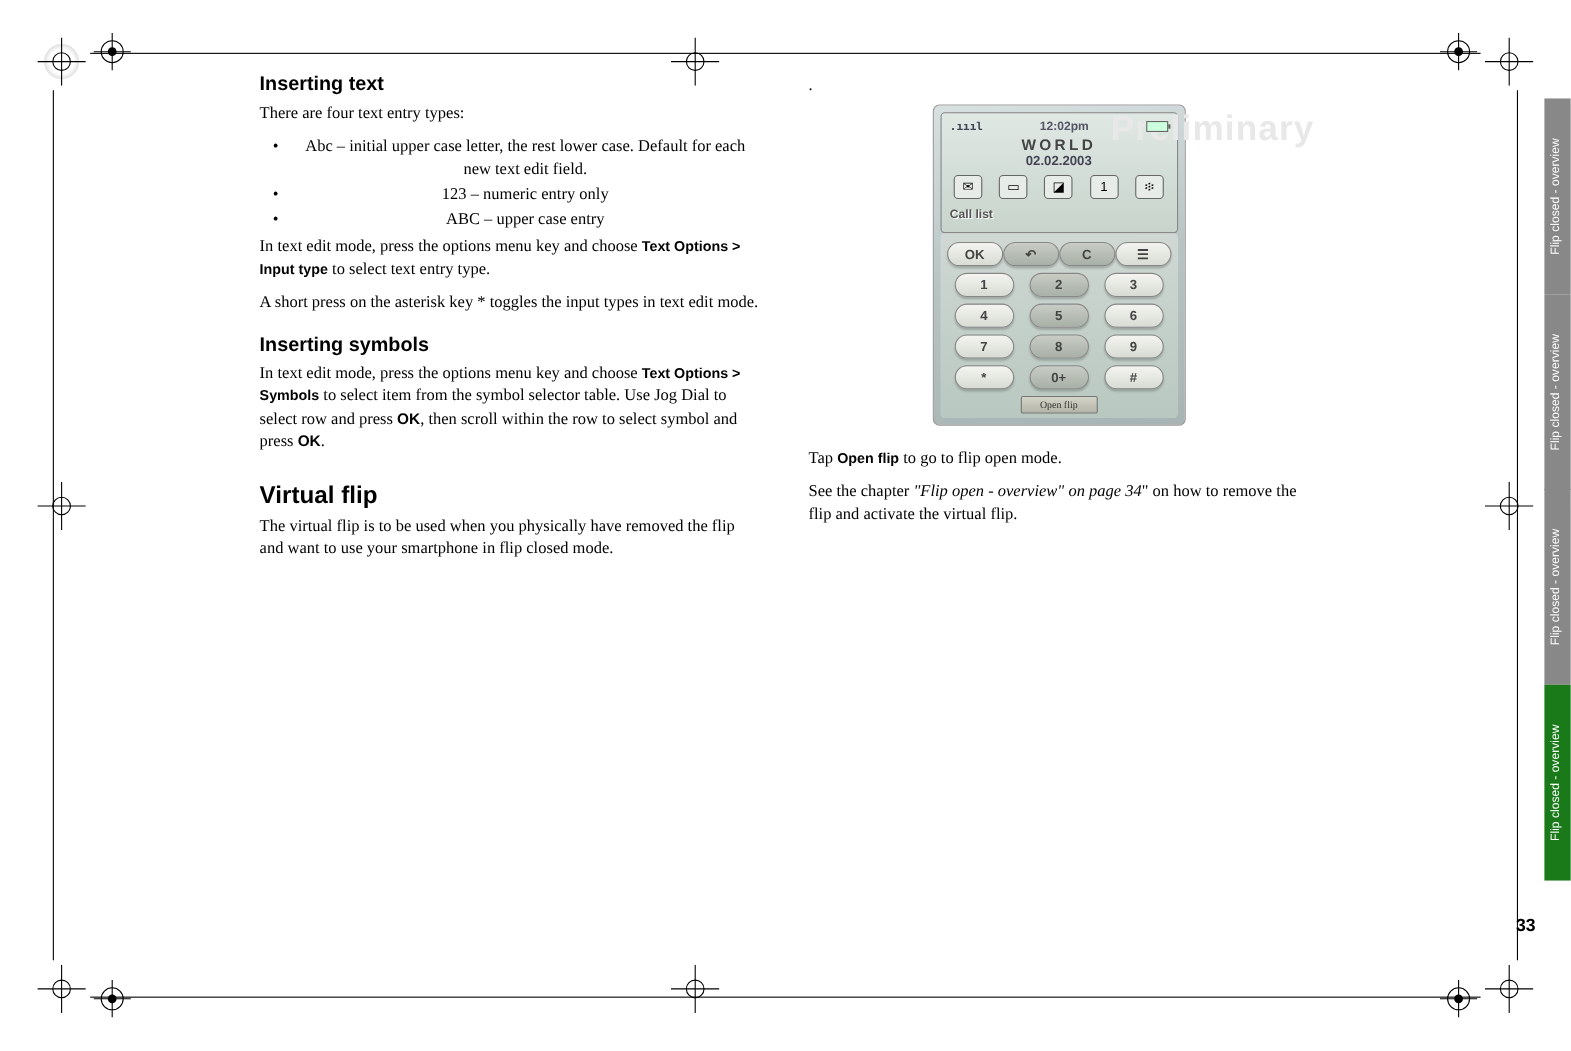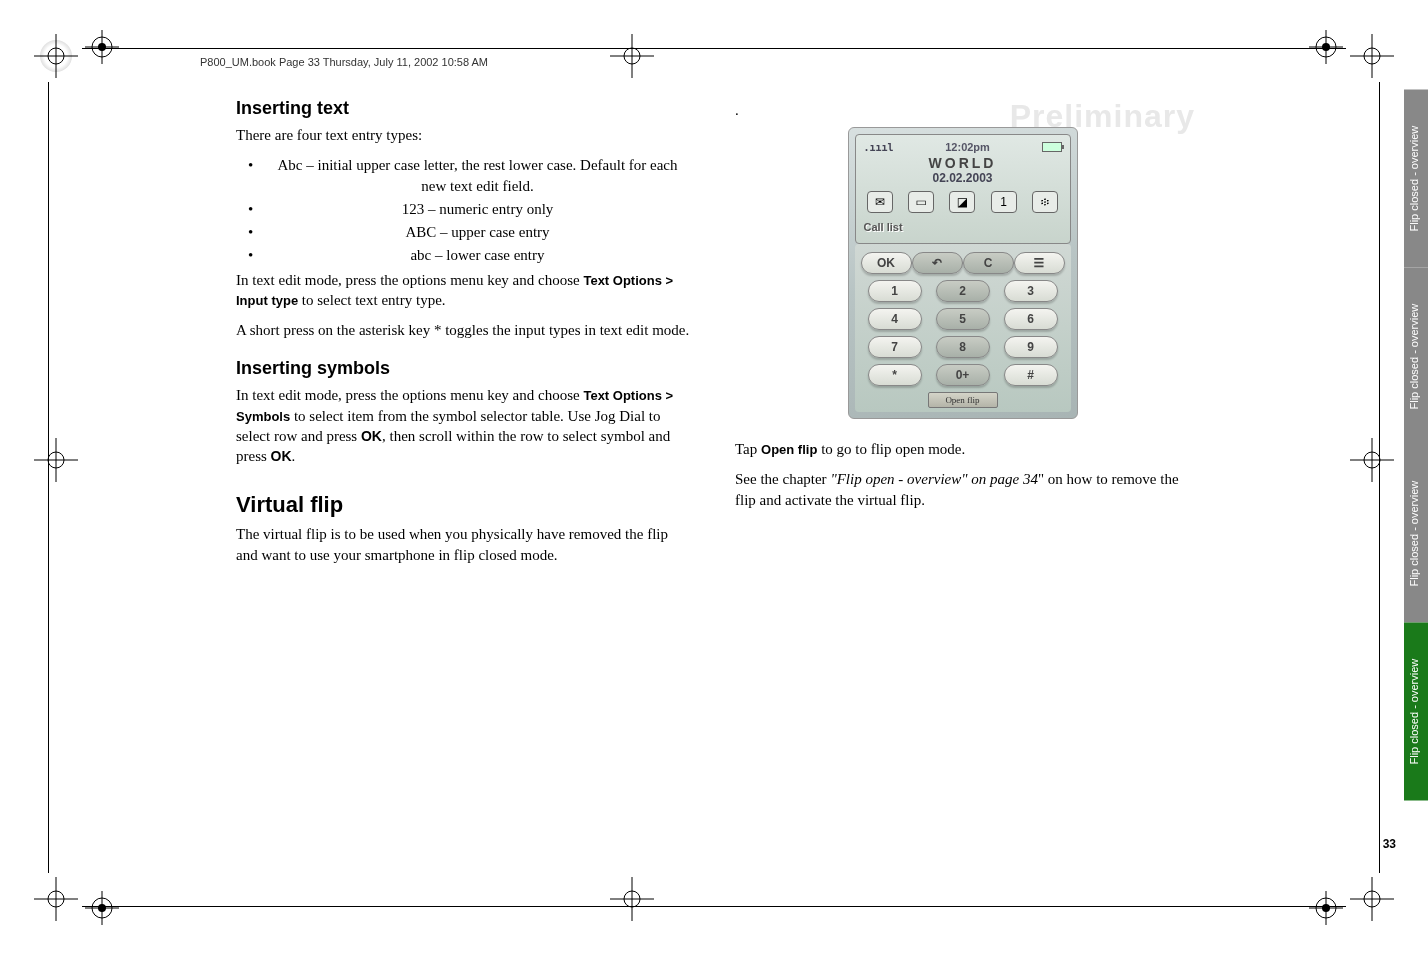--- a/index.html
+++ b/index.html
@@ -197,21 +197,21 @@
   flex: 1;
 }
 .tab-gray { background: #888; }
 .tab-green { background: #1a7a1a; }
 .page-num {
   position: absolute;
   right: 32px;
   bottom: 104px;
   font-family: Arial, sans-serif;
   font-weight: bold;
-  font-size: 12px;
+  font-size: 16px;
 }
 .crop-mark {
   position: absolute;
   width: 44px;
   height: 44px;
 }
 .crop-mark svg { width: 100%; height: 100%; }
 .cm-tl { left: 34px; top: 34px; }
 .cm-tr { right: 34px; top: 34px; }
 .cm-bl { left: 34px; bottom: 34px; }
@@ -334,32 +334,30 @@
     </svg></div>
 
 <div class="side-tabs">
   <div class="side-tab tab-gray">Flip closed - overview</div>
   <div class="side-tab tab-gray">Flip closed - overview</div>
   <div class="side-tab tab-gray">Flip closed - overview</div>
   <div class="side-tab tab-green">Flip closed - overview</div>
 </div>
 
 <div class="page-content">
-  <div class="header-line">P800_UM.book  Page 33  Thursday, July 11, 2002  10:58 AM</div>
   <div class="watermark">Preliminary</div>
 
   <div class="columns">
     <div class="col-left">
       <div class="h3">Inserting text</div>
       <div class="body-text">There are four text entry types:</div>
       <ul class="bullet-list">
         <li>Abc – initial upper case letter, the rest lower case. Default for each new text edit field.</li>
         <li>123 – numeric entry only</li>
         <li>ABC – upper case entry</li>
-        <li>abc – lower case entry</li>
       </ul>
       <div class="body-text">
         <span>In text edit mode, press the options menu key and choose </span><span class="bold-sans">Text Options &gt; Input type</span><span> to select text entry type.</span>
       </div>
       <div class="body-text">A short press on the asterisk key *  toggles the input types in text edit mode.</div>
 
       <div class="h3" style="margin-top:18px">Inserting symbols</div>
       <div class="body-text">
         <span>In text edit mode, press the options menu key and choose </span><span class="bold-sans">Text Options &gt; Symbols</span><span> to select item from the symbol selector table. Use Jog Dial to select row and press </span><span class="bold-sans-inline">OK</span><span>, then scroll within the row to select symbol and press </span><span class="bold-sans-inline">OK</span><span>.</span>
       </div>

